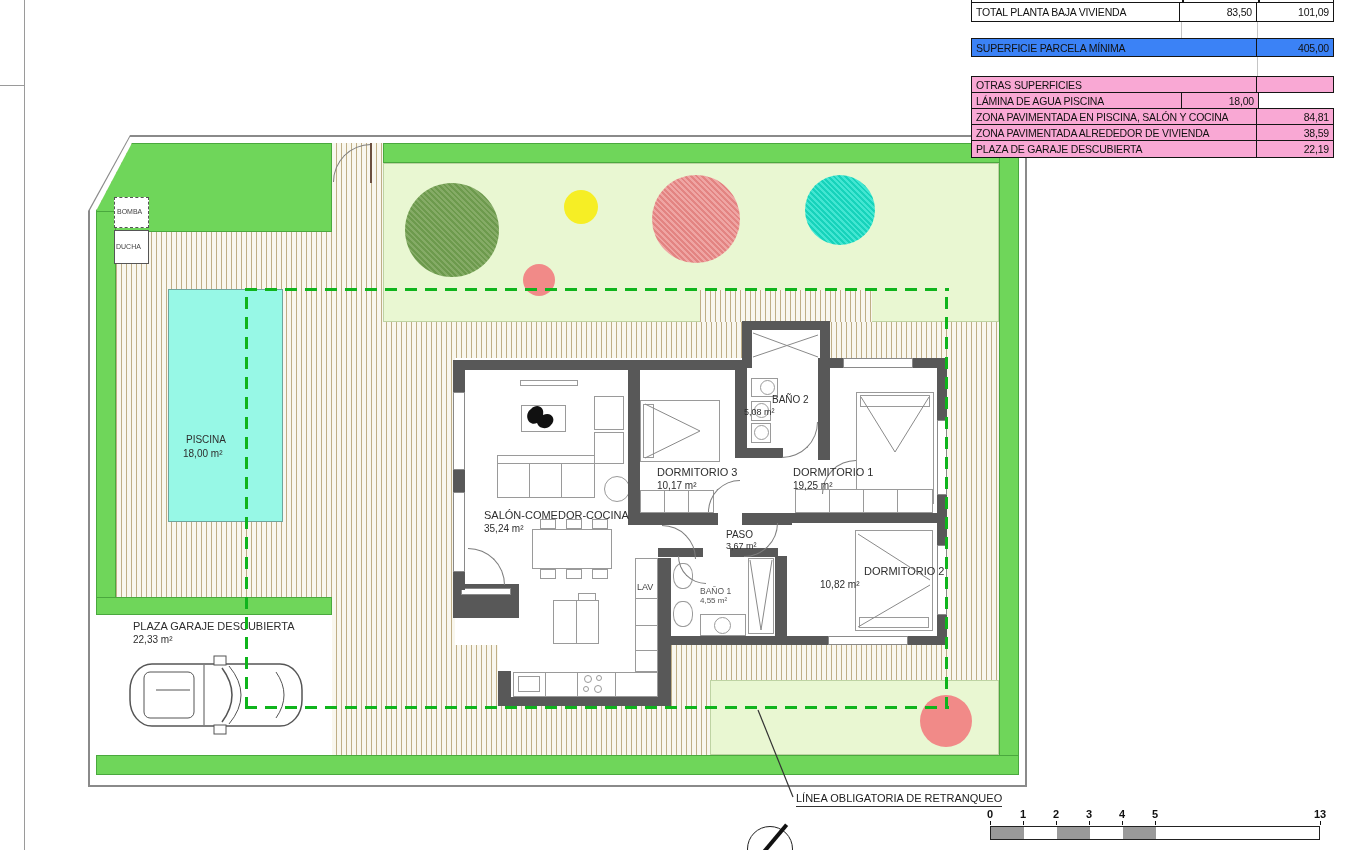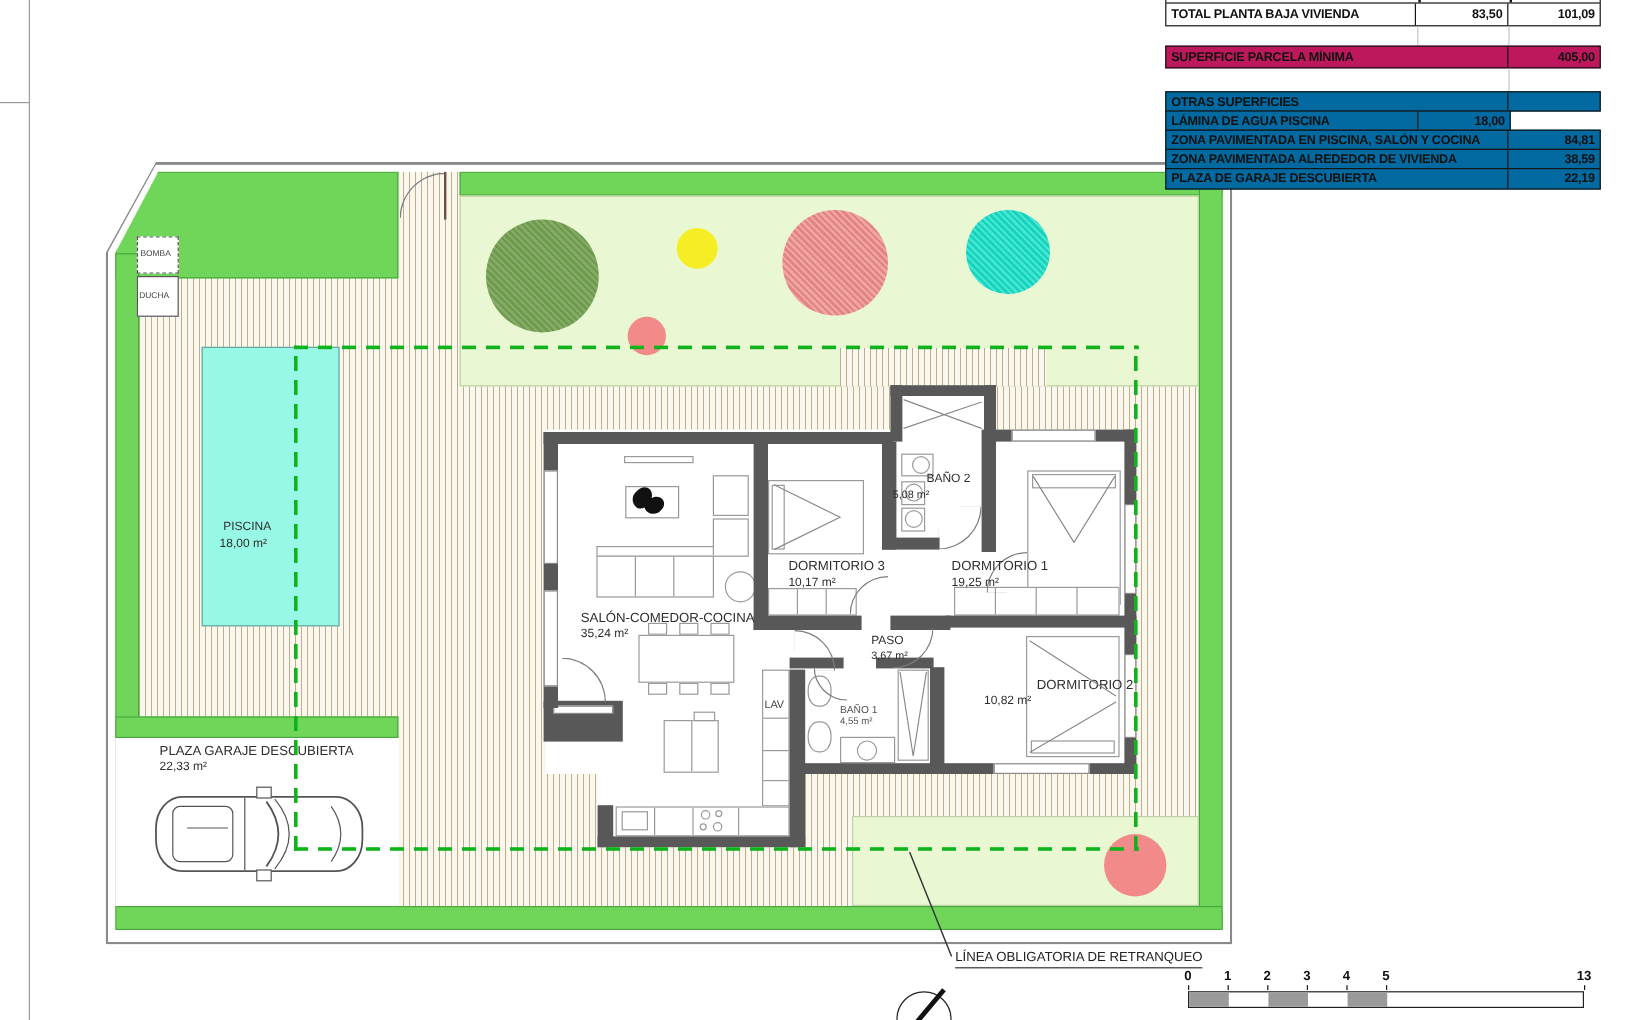--- a/index.html
+++ b/index.html
@@ -21,26 +21,26 @@
   .dashH{background:repeating-linear-gradient(90deg,#0fb41c 0 12px,transparent 12px 20px)}
   .dashV{background:repeating-linear-gradient(0deg,#0fb41c 0 12px,transparent 12px 20px)}
   .roomlabel{color:#2e2e2e;font-size:11px;line-height:13px;white-space:nowrap}
   .arealabel{color:#2e2e2e;font-size:10px;line-height:12px;white-space:nowrap}
   .tinylabel{color:#444;font-size:7px;line-height:8px;white-space:nowrap}
   .arcTL{border-top:1.5px solid #7d7d7d;border-left:1.5px solid #7d7d7d;border-top-left-radius:100%}
   .arcTR{border-top:1.5px solid #7d7d7d;border-right:1.5px solid #7d7d7d;border-top-right-radius:100%}
   .arcBL{border-bottom:1.5px solid #7d7d7d;border-left:1.5px solid #7d7d7d;border-bottom-left-radius:100%}
   .arcBR{border-bottom:1.5px solid #7d7d7d;border-right:1.5px solid #7d7d7d;border-bottom-right-radius:100%}
   .trow{display:flex;align-items:center;border:1.5px solid #151515;
-        font-weight:bold;font-size:10.5px;color:#111;letter-spacing:-0.2px}
+        font-weight:normal;font-size:10.5px;color:#111;letter-spacing:-0.2px}
   .trow .lbl{padding-left:4px;flex:1;overflow:hidden;white-space:nowrap}
   .trow .val{text-align:right;padding-right:4px;border-left:1.5px solid #151515;height:100%;
              display:flex;align-items:center;justify-content:flex-end}
-  .beige{background:#0369a1}
-  .blue{background:#be185d}
+  .beige{background:#f9a8d4}
+  .blue{background:#3b82f6}
   .whitebg{background:#ffffff}
   .tick{position:absolute;width:1px;height:4px;background:#111}
   .ticknum{position:absolute;font-size:11px;font-weight:bold;color:#111;transform:translateX(-50%)}
   .seg{position:absolute;top:0;height:100%;background:#9a9a9a}
   svg{display:block}
 </style>
 </head>
 <body>
 
 <div class="abs" style="left:24px;top:0;width:1px;height:850px;background:#9a9a9a"></div>

